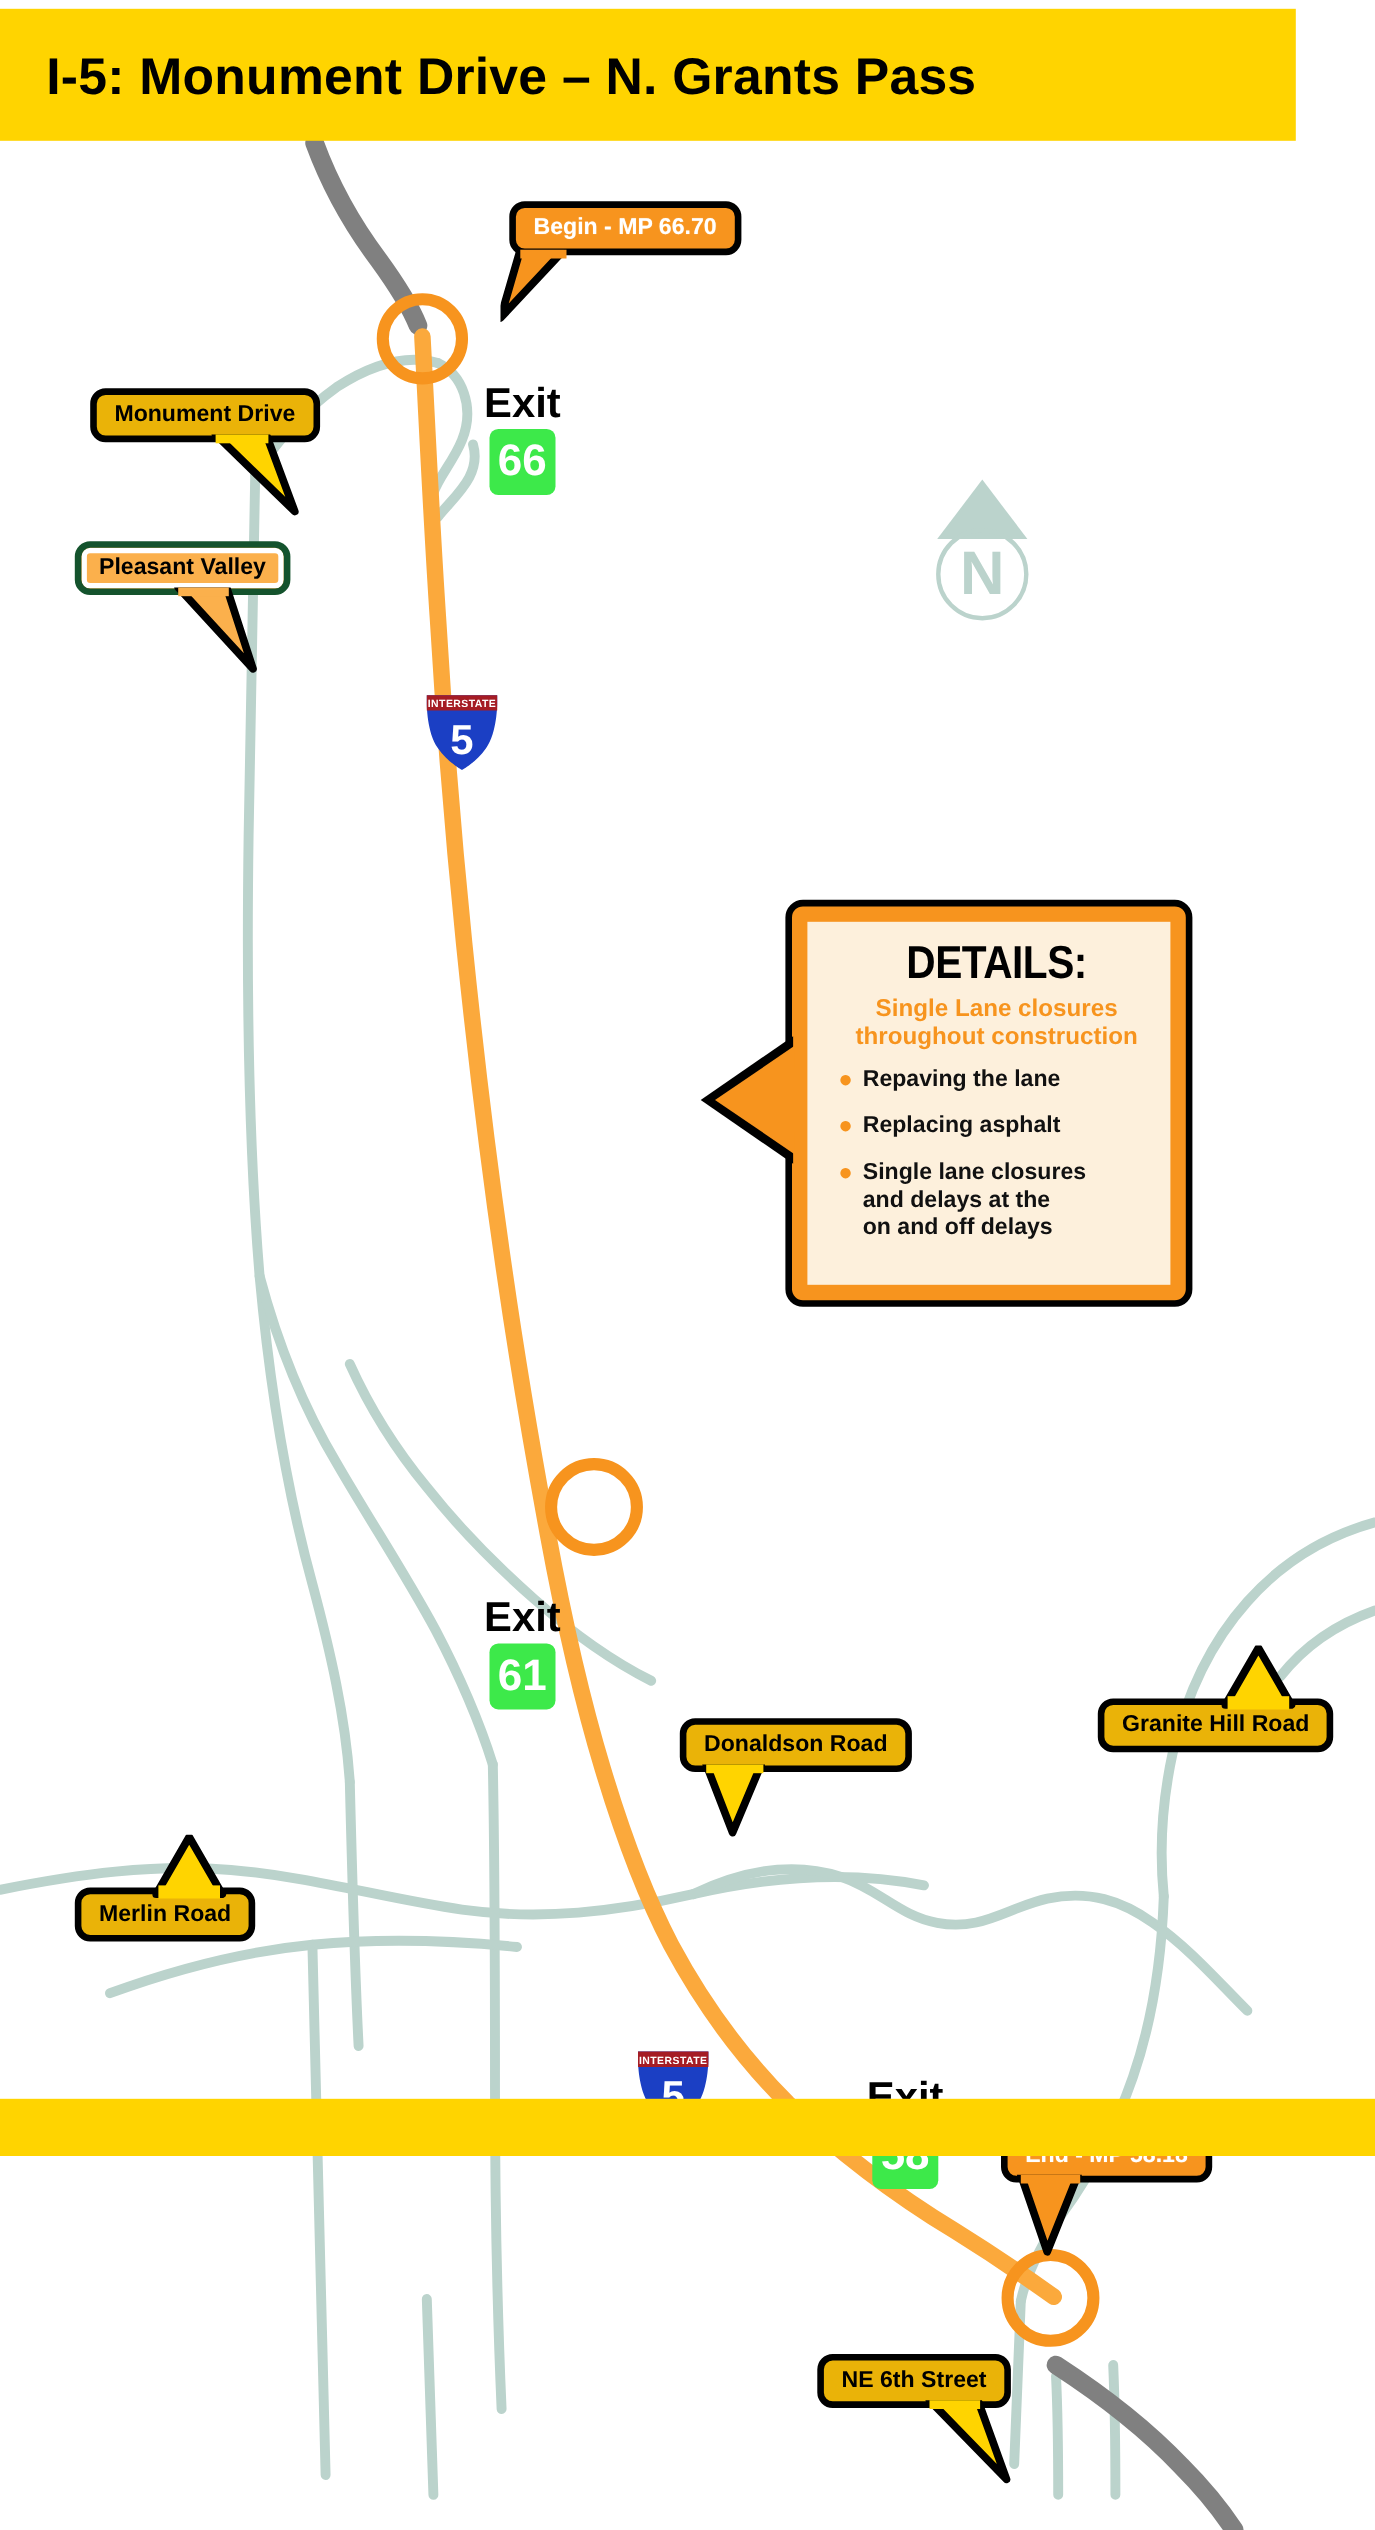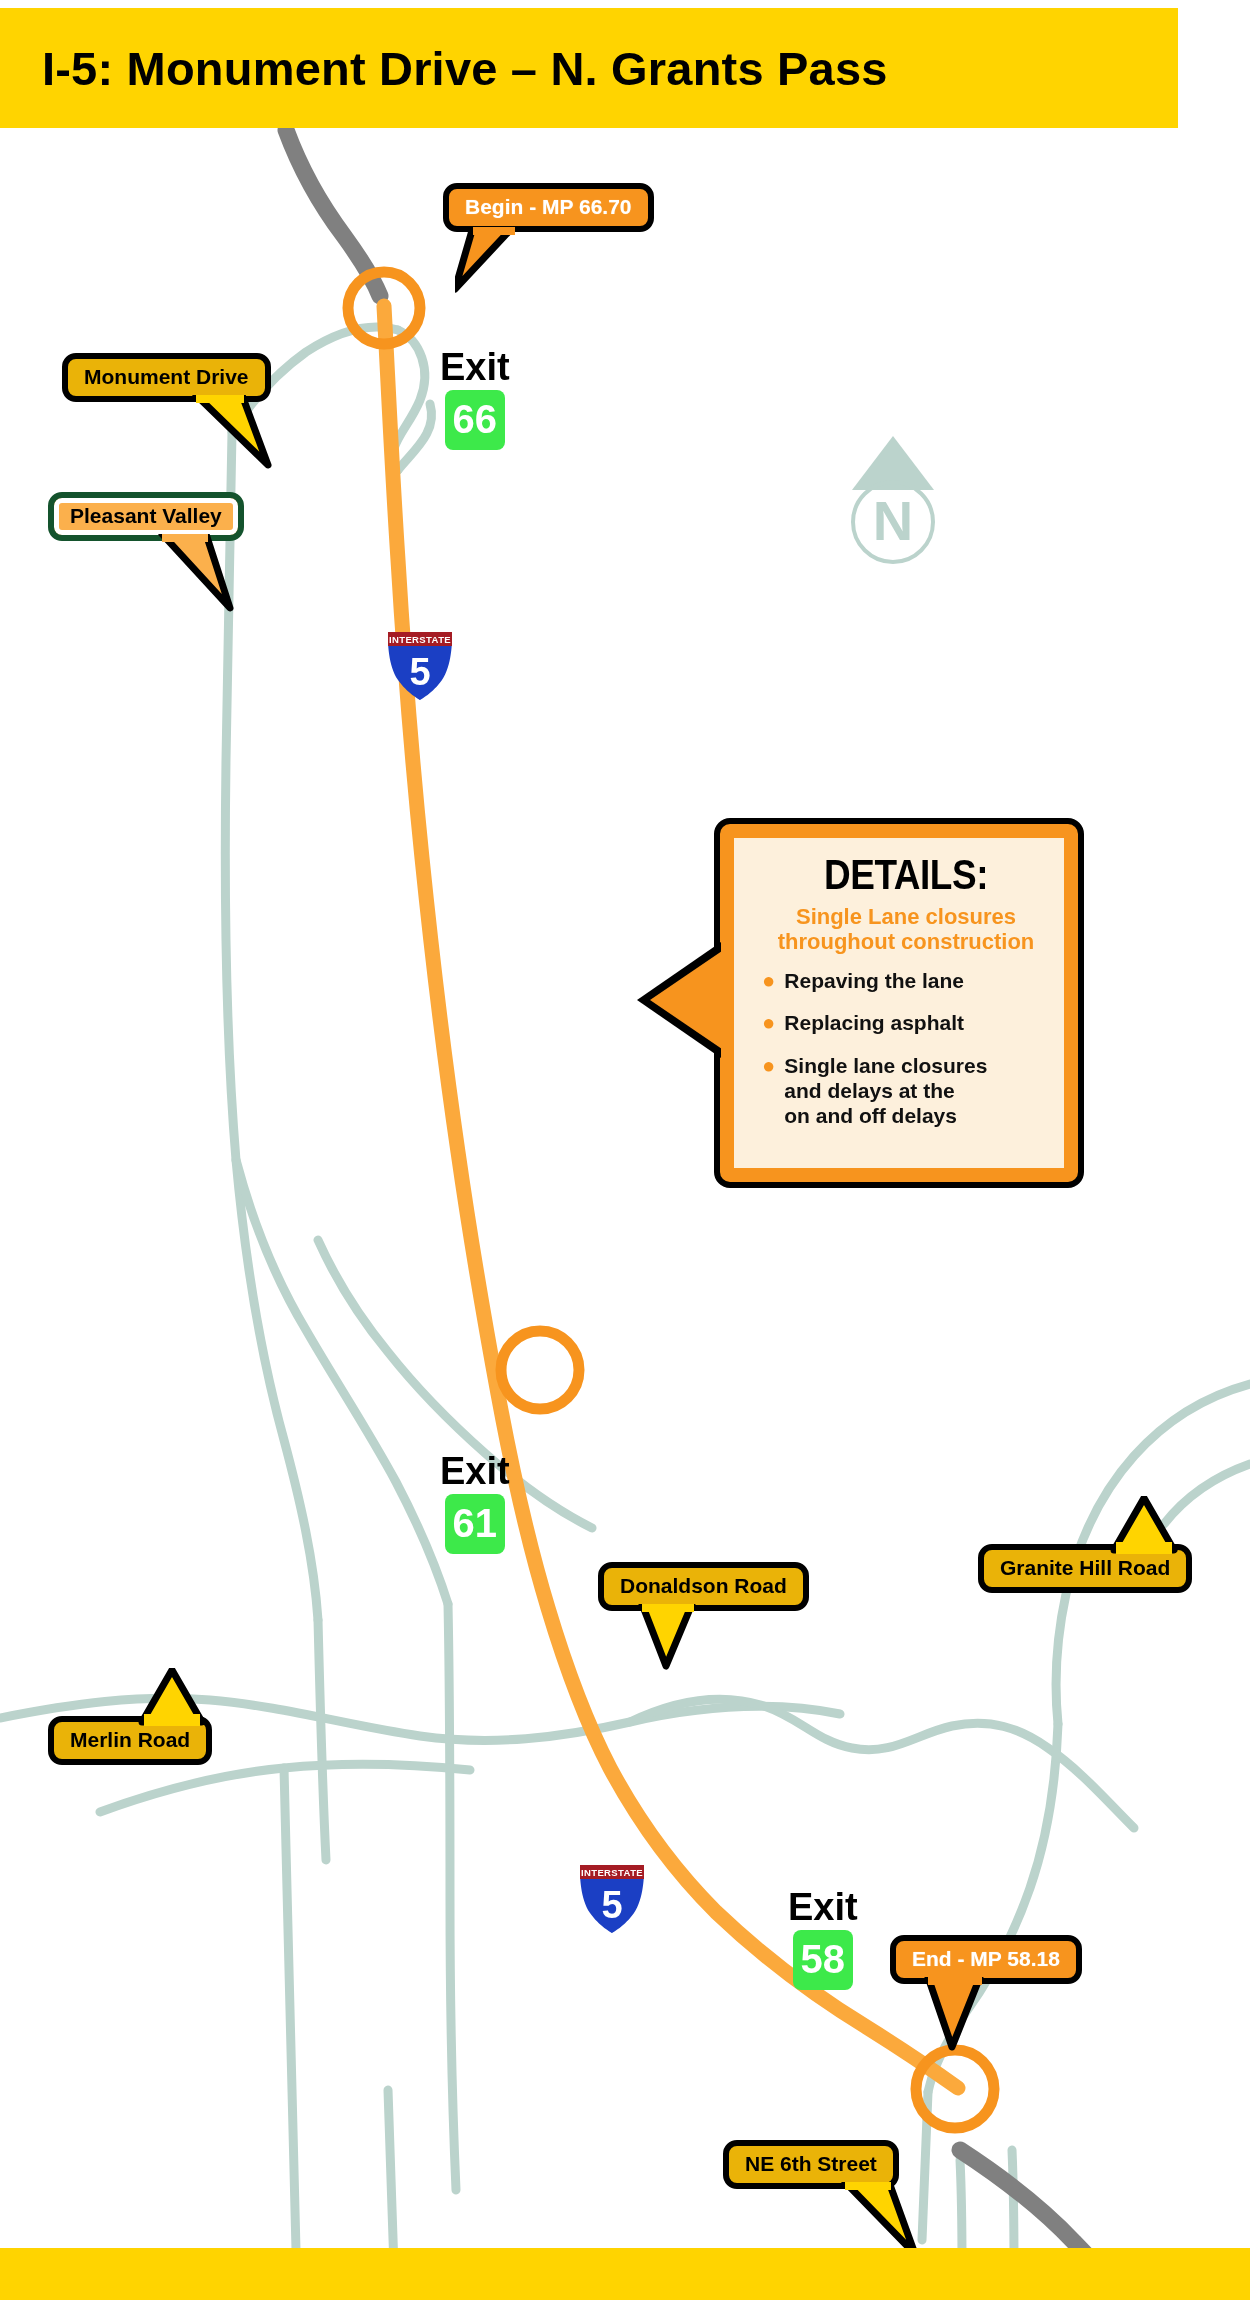--- a/index.html
+++ b/index.html
@@ -2,21 +2,21 @@
 <html><head>
 <meta charset="utf-8">
 <style>
   * { box-sizing: border-box; margin: 0; padding: 0; }
   html, body {
     width: 1250px; height: 2300px;
     background: #ffffff;
     font-family: "Liberation Sans", sans-serif;
     overflow: hidden;
   }
-  #root { position: relative; width: 1250px; height: 2300px; background: #fff; }
+  #root { position: relative; width: 1250px; height: 1960px; background: #fff; }
 
   
   .title-bar {
     position: absolute; left: 0; top: 8px;
     width: 1178px; height: 120px;
     background: #FFD400;
     display: flex; align-items: center;
   }
   .title-bar .title-text {
     font-size: 47px; font-weight: bold; color: #000;
@@ -35,20 +35,21 @@
   
   .callout { position: absolute; }
   .callout .body {
     position: relative;
     border: 6px solid #000;
     border-radius: 14px;
     padding: 7px 16px 8px 16px;
     font-size: 21px; font-weight: bold;
     white-space: nowrap; line-height: 1.05;
     display: inline-block;
+    margin-left: 20px;
   }
   .callout.yellow .body { background: #eab308; color: #000; }
   .callout.orange-dark .body { background: #F7941E; color: #fff;
      text-shadow: 0 0 1px rgba(255,255,255,0.5); }
   .callout.orange-light .body { background: #FBB04C; color: #000;
      border: 6px solid #14532d; box-shadow: inset 0 0 0 5px #fff; }
 
   
   .exit-group { position: absolute; text-align: center; }
   .exit-word { font-size: 38px; font-weight: bold; color: #000; line-height: 1; }

